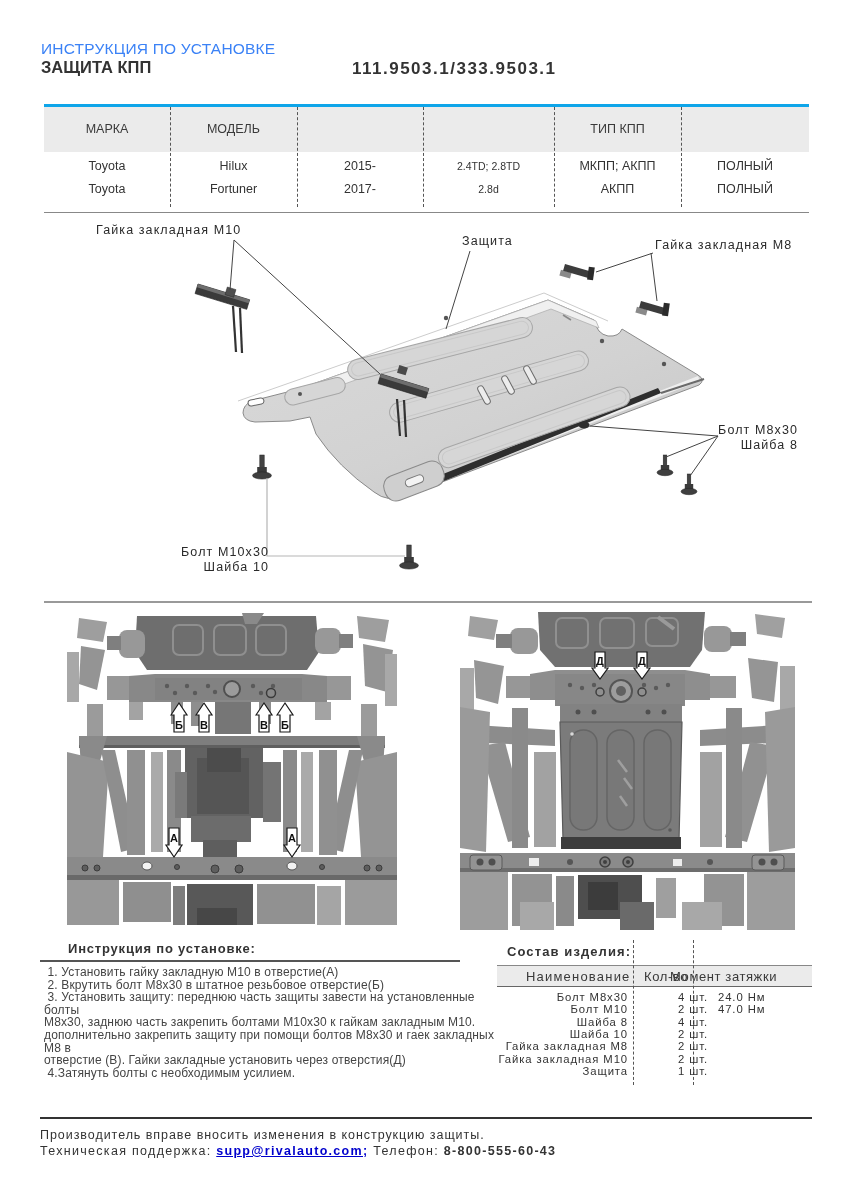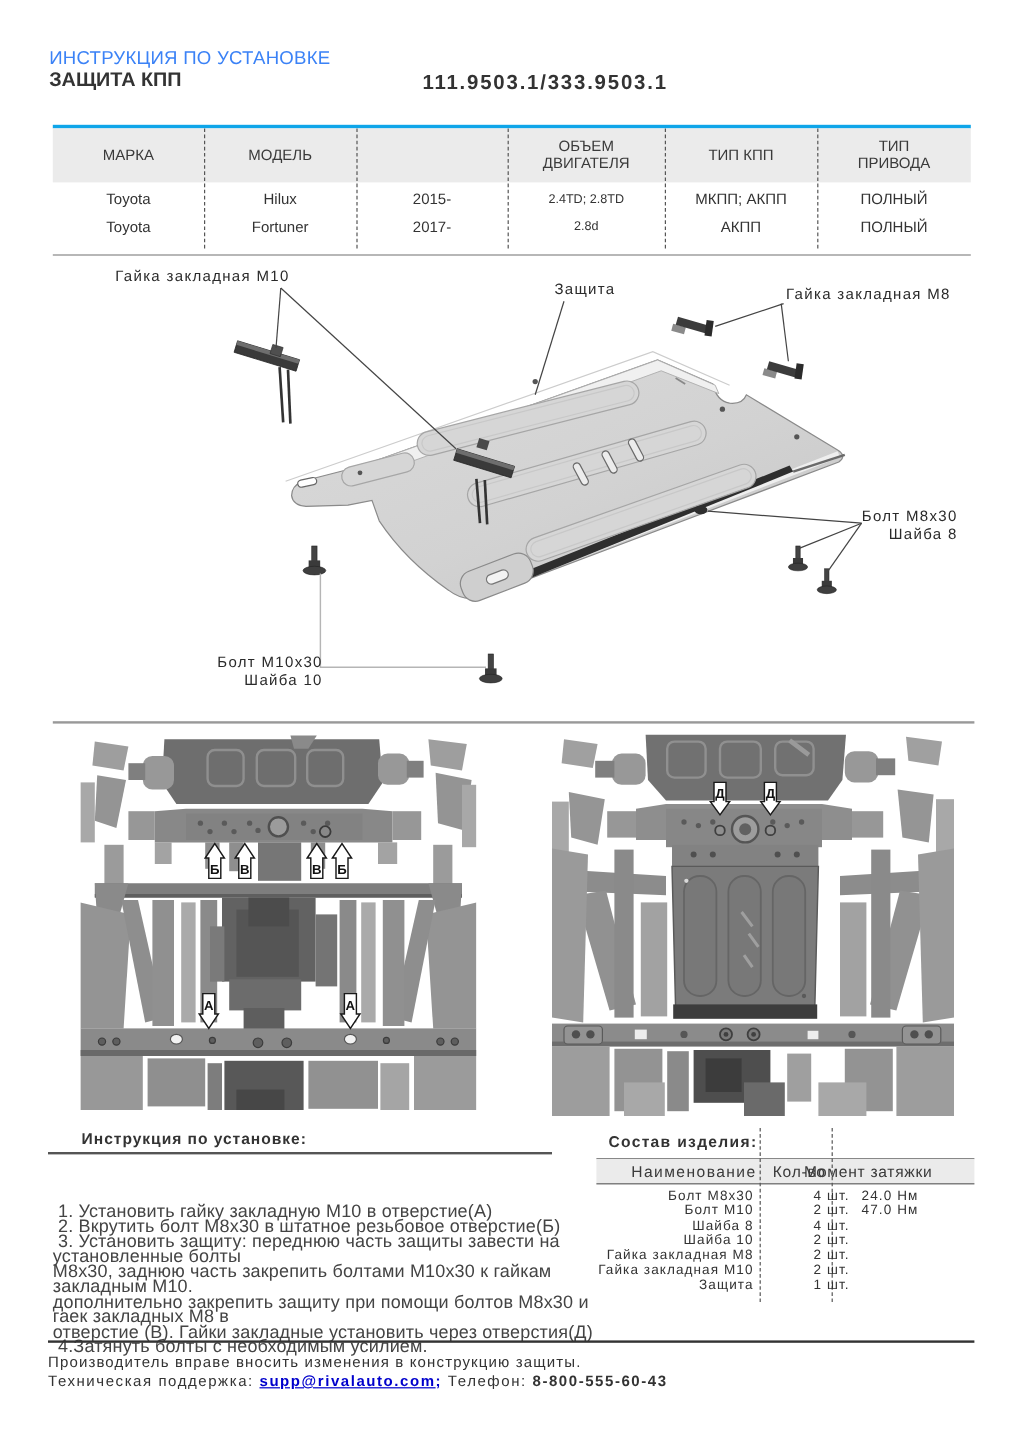--- a/index.html
+++ b/index.html
@@ -15,21 +15,21 @@
 .ttab{left:44px;top:104px;width:765px;height:105px;border-top:3px solid #0ea5e9;border-bottom:1px solid #888;}
 .thead{position:absolute;left:0;top:0;width:765px;height:45px;background:#ebebeb;}
 .tcol{position:absolute;top:0;height:100px;border-left:1px dashed #555;}
 .hcell{position:absolute;top:0;height:44px;display:flex;align-items:center;justify-content:center;
   text-align:center;font-size:12.5px;color:#3a3a3a;line-height:14px;}
 .dcell{position:absolute;height:22px;text-align:center;font-size:12.5px;color:#333;}
 
 
 .insthead{left:40px;top:941px;font-size:13px;font-weight:bold;color:#333;letter-spacing:0.8px;padding-left:28px;}
 .instline{left:40px;top:960px;width:420px;height:2px;background:#555;}
-.insttext{left:44px;top:1004px;width:460px;font-size:15px;line-height:12.6px;color:#444;letter-spacing:0.15px;}
+.insttext{left:44px;top:966px;width:460px;font-size:12px;line-height:12.6px;color:#444;letter-spacing:0.15px;}
 
 
 .costhead{left:507px;top:944px;font-size:13px;font-weight:bold;color:#333;letter-spacing:1.1px;}
 .rtab-top{left:497px;top:965px;width:315px;height:1px;background:#888;}
 .rtab-bg{left:497px;top:966px;width:315px;height:20px;background:#ebebeb;border-bottom:1px solid #666;}
 .rh{position:absolute;top:969px;font-size:13px;color:#3a3a3a;letter-spacing:0.6px;}
 .rh1{letter-spacing:1.2px !important;}
 .dash-v{position:absolute;width:0;border-left:1px dashed #555;}
 .rrow{position:absolute;font-size:11.3px;color:#333;letter-spacing:0.9px;line-height:12.35px;}
 
@@ -47,23 +47,21 @@
 
   <div class="abs ttab">
     <div class="thead"></div>
     <div class="tcol" style="left:126px;"></div>
     <div class="tcol" style="left:253px;"></div>
     <div class="tcol" style="left:379px;"></div>
     <div class="tcol" style="left:510px;"></div>
     <div class="tcol" style="left:637px;"></div>
     <div class="hcell" style="left:0;width:126px;">МАРКА</div>
     <div class="hcell" style="left:126px;width:127px;">МОДЕЛЬ</div>
-    <div class="hcell" style="left:379px;width:131px;">ОБЪЕМ<br>ДВИГАТЕЛЯ</div>
     <div class="hcell" style="left:510px;width:127px;">ТИП КПП</div>
-    <div class="hcell" style="left:637px;width:128px;">ТИП<br>ПРИВОДА</div>
 
     <div class="dcell" style="left:0;width:126px;top:52px;">Toyota</div>
     <div class="dcell" style="left:126px;width:127px;top:52px;">Hilux</div>
     <div class="dcell" style="left:253px;width:126px;top:52px;">2015-</div>
     <div class="dcell" style="left:379px;width:131px;top:53px;font-size:10.5px;">2.4TD; 2.8TD</div>
     <div class="dcell" style="left:510px;width:127px;top:52px;">МКПП; АКПП</div>
     <div class="dcell" style="left:637px;width:128px;top:52px;">ПОЛНЫЙ</div>
     <div class="dcell" style="left:0;width:126px;top:75px;">Toyota</div>
     <div class="dcell" style="left:126px;width:127px;top:75px;">Fortuner</div>
     <div class="dcell" style="left:253px;width:126px;top:75px;">2017-</div>

